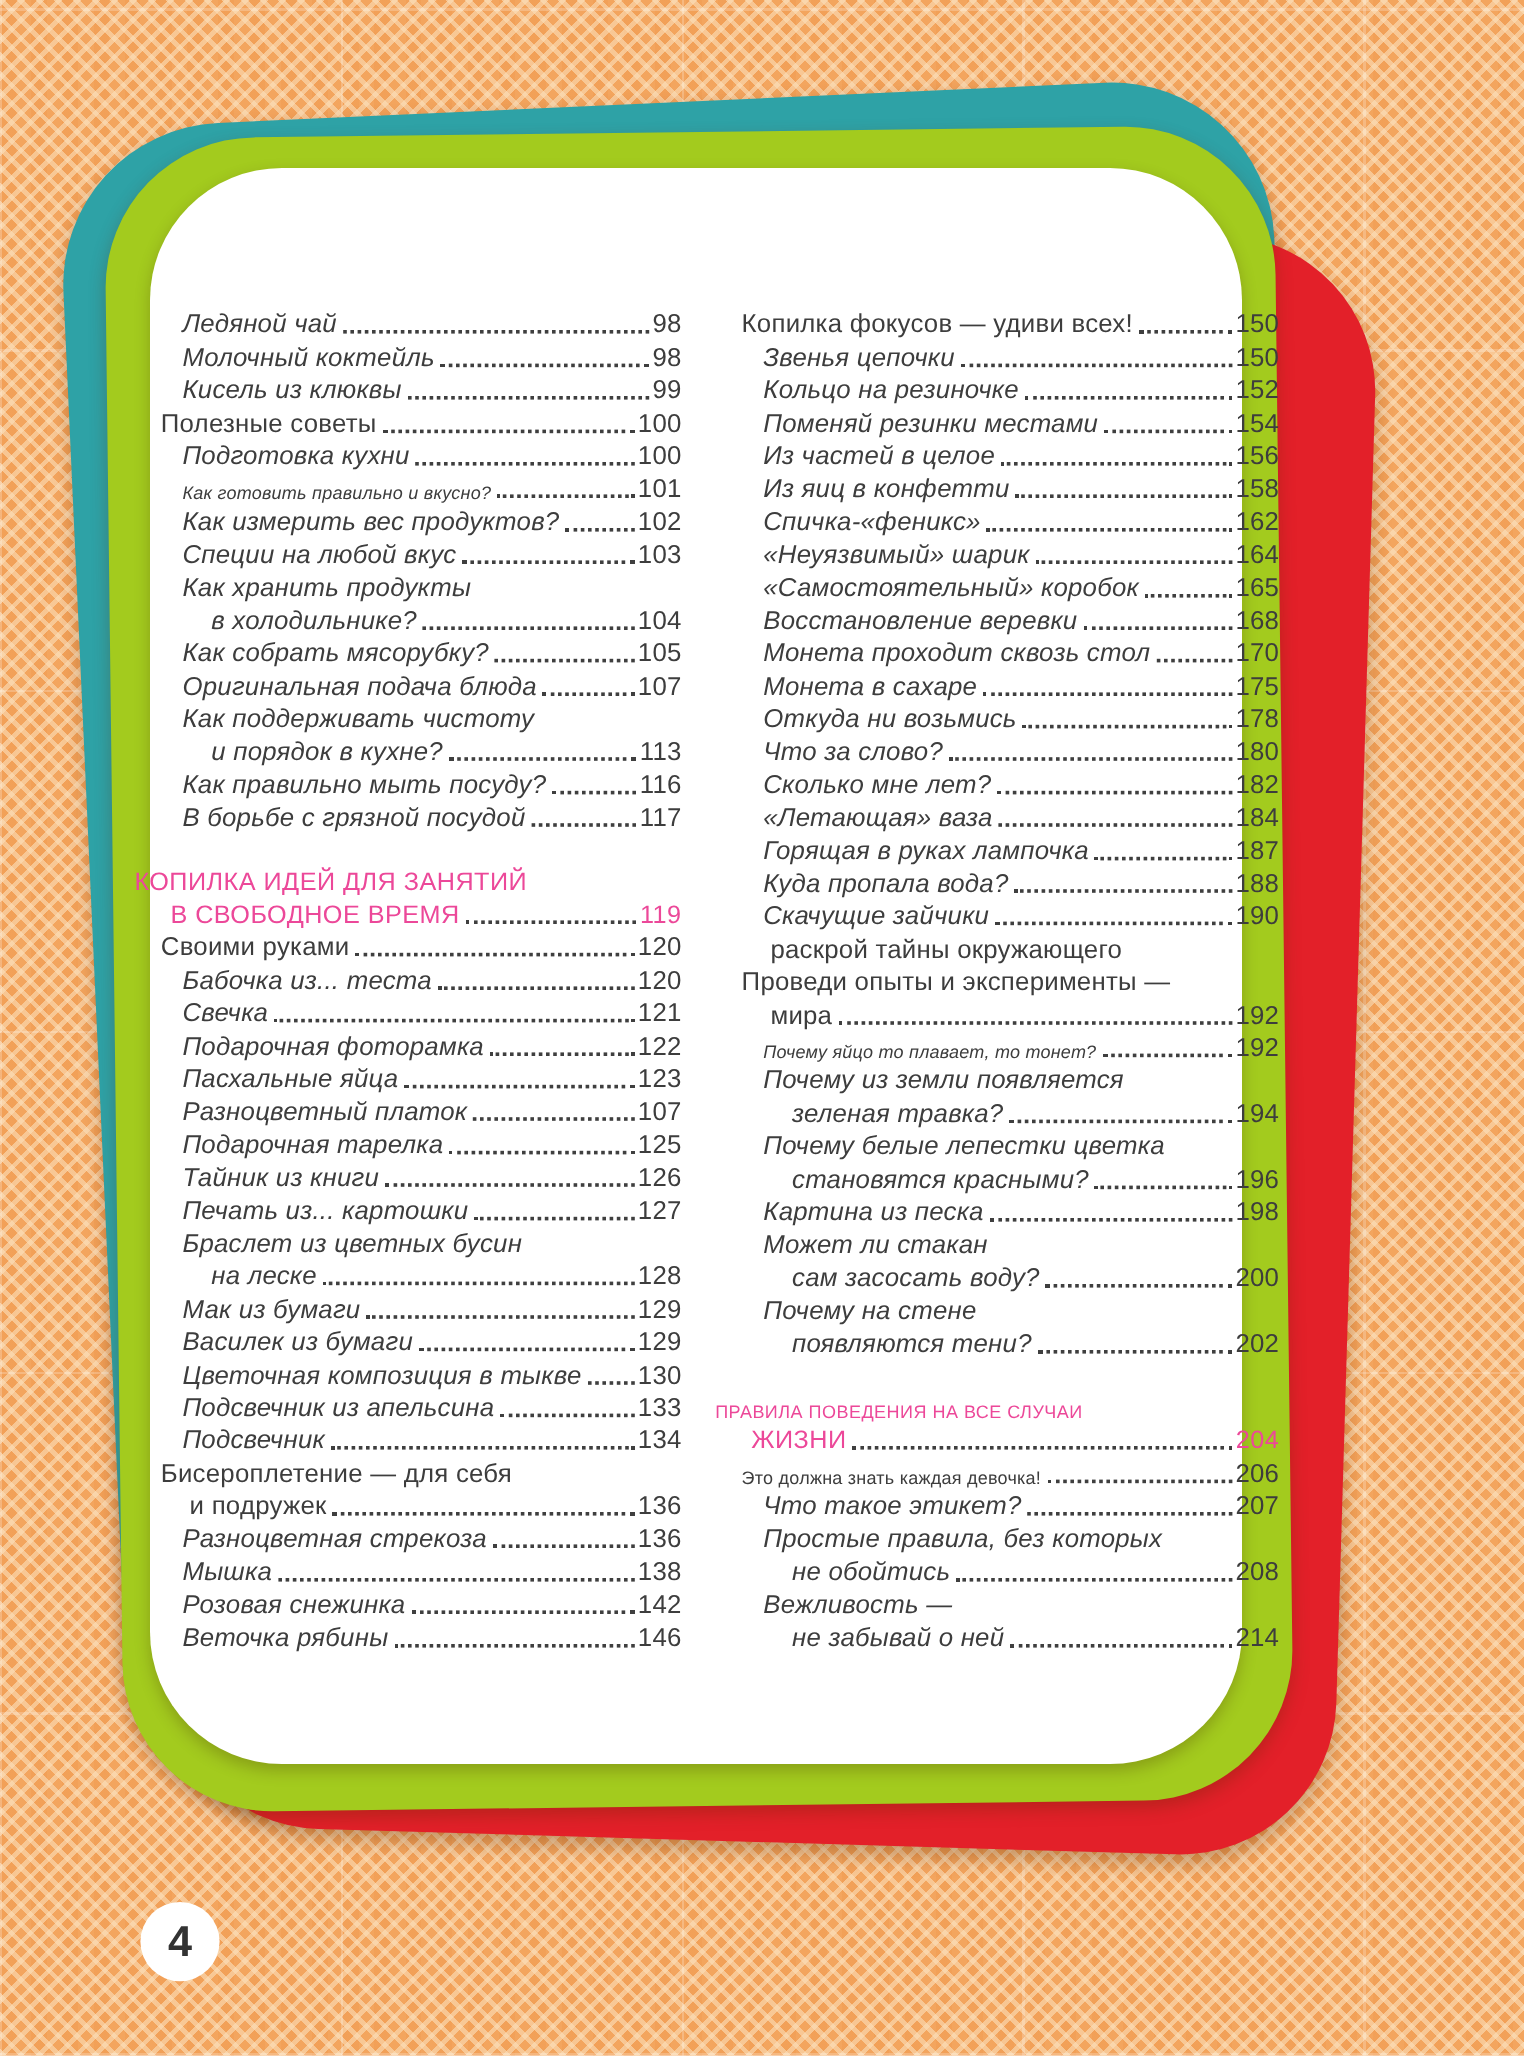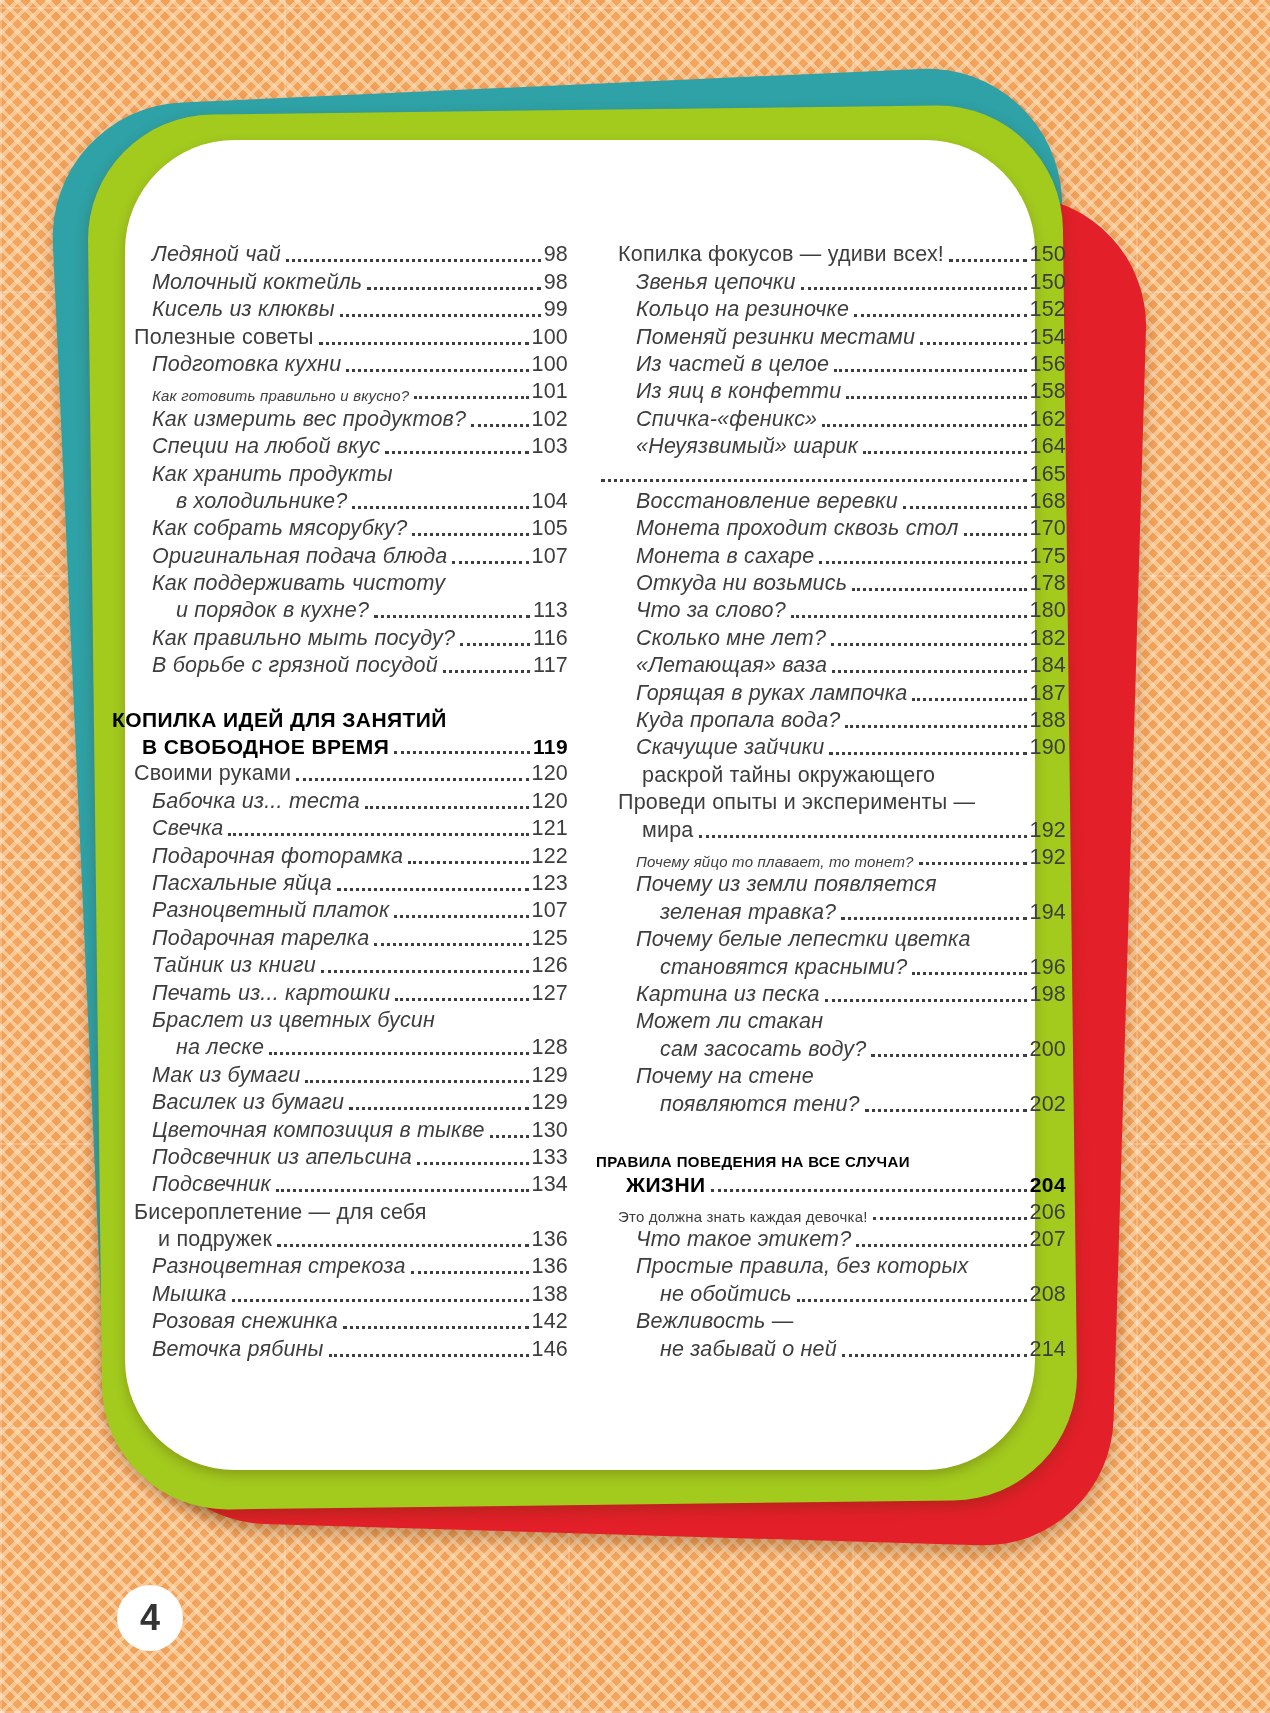--- a/index.html
+++ b/index.html
@@ -32,42 +32,42 @@
     left:95px;top:110px;width:975px;height:1395px;border-radius:125px;
     background:#A3CB1E;transform:rotate(-0.7deg);
     box-shadow:0 6px 14px rgba(90,40,0,.30);
   }
   .white{
     left:125px;top:140px;width:910px;height:1330px;border-radius:110px;
     background:#FFFFFF;
     box-shadow:0 5px 12px rgba(60,30,0,.25);
   }
   .toc{
-    position:absolute;top:240px;left:112px;width:954px;
+    position:absolute;top:256px;left:112px;width:954px;
     display:flex;color:#3D3D3D;
     font-size:21.5px;letter-spacing:.2px;
   }
   .toc-col{display:flex;flex-direction:column;}
   .col-left{width:456px;margin-right:28px;}
   .col-right{width:470px;justify-content:flex-end;}
   .row{display:flex;align-items:flex-end;height:27.4px;}
   .row.gap{height:26px;}
   .t{white-space:nowrap;flex:0 0 auto;}
   .leader{
     flex:1 1 auto;min-width:10px;
     border-bottom:3.2px dotted #3F3F3F;
     margin:0 3px 5px 5px;
   }
   .num{white-space:nowrap;font-style:normal;}
   .l1 .t{padding-left:22px;}
   .l1c .t{padding-left:46px;}
   .l2 .t,.l2c .t{font-style:italic;}
   .l2 .t{padding-left:40px;}
   .l2c .t{padding-left:64px;}
-  .chapter,.chapter2{font-weight:700;color:#000000;letter-spacing:.4px;font-size:21px;}
+  .chapter,.chapter2{font-weight:400;color:#ec4899;letter-spacing:.4px;font-size:21px;}
   .chapter2 .t{padding-left:30px;}
   .tight .t{font-size:15px;}
   .badge{
     position:absolute;left:117px;top:1585px;width:66px;height:66px;
     background:#FFFFFF;border-radius:50%;
     display:flex;align-items:center;justify-content:center;
     font-weight:700;font-size:36px;color:#333333;
   }
 </style>
 </head>
@@ -311,20 +311,21 @@
         <span class="t">Спичка-«феникс»</span>
         <span class="leader"></span>
         <span class="num">162</span>
       </div>
       <div class="row l2">
         <span class="t">«Неуязвимый» шарик</span>
         <span class="leader"></span>
         <span class="num">164</span>
       </div>
       <div class="row l2">
+        <span class="t">«Самостоятельный» коробок</span>
         <span class="leader"></span>
         <span class="num">165</span>
       </div>
       <div class="row l2">
         <span class="t">Восстановление веревки</span>
         <span class="leader"></span>
         <span class="num">168</span>
       </div>
       <div class="row l2">
         <span class="t">Монета проходит сквозь стол</span>

